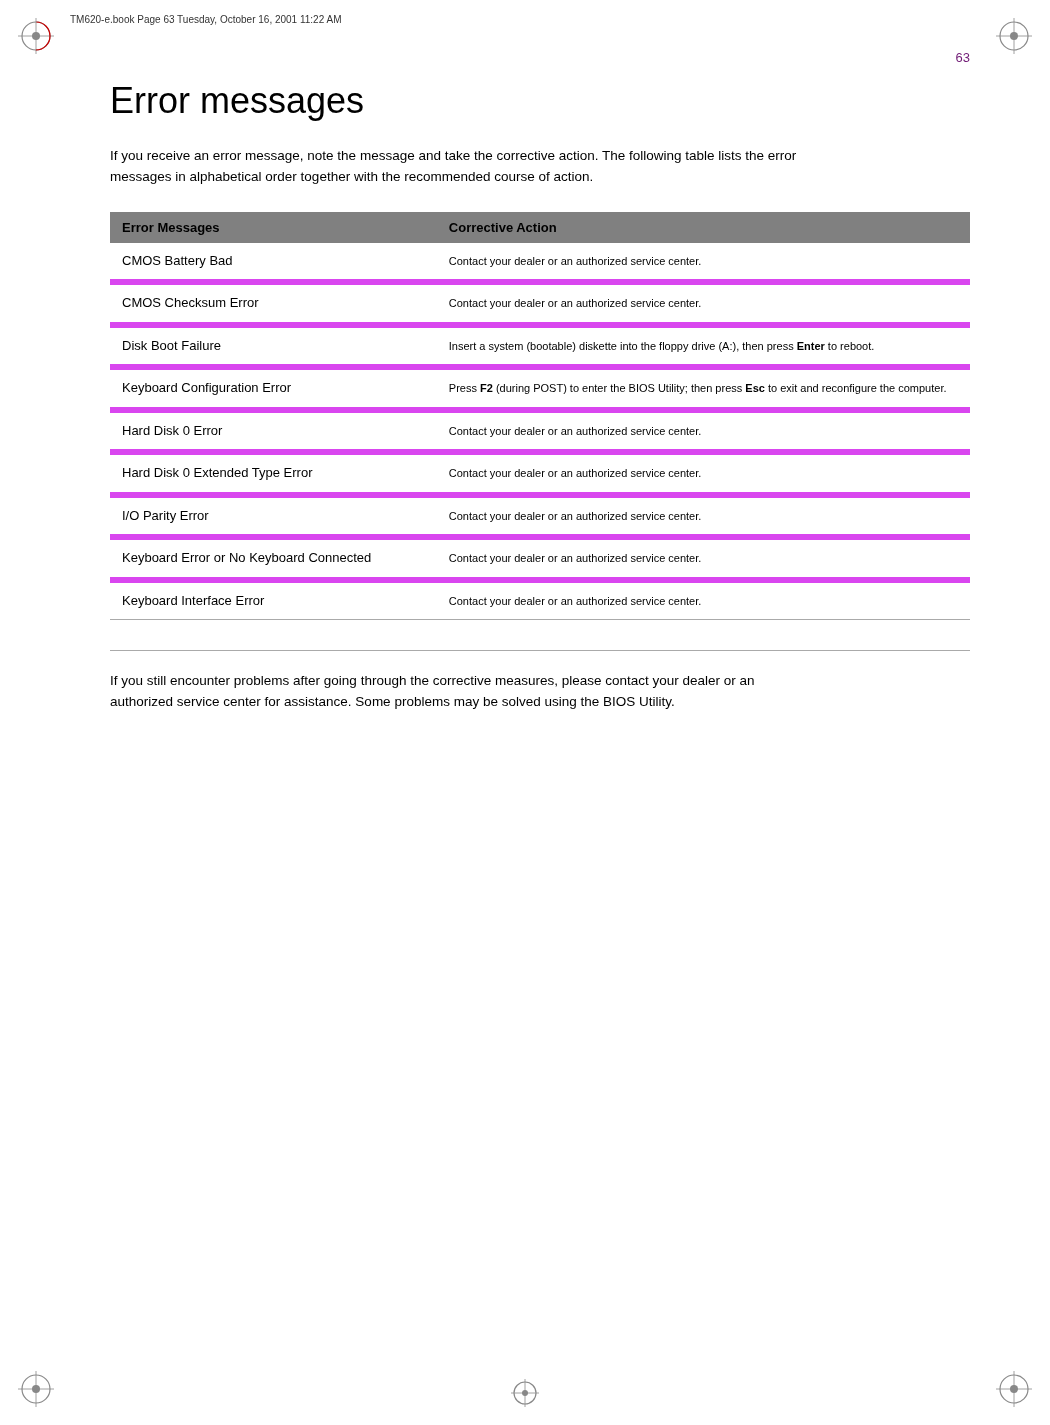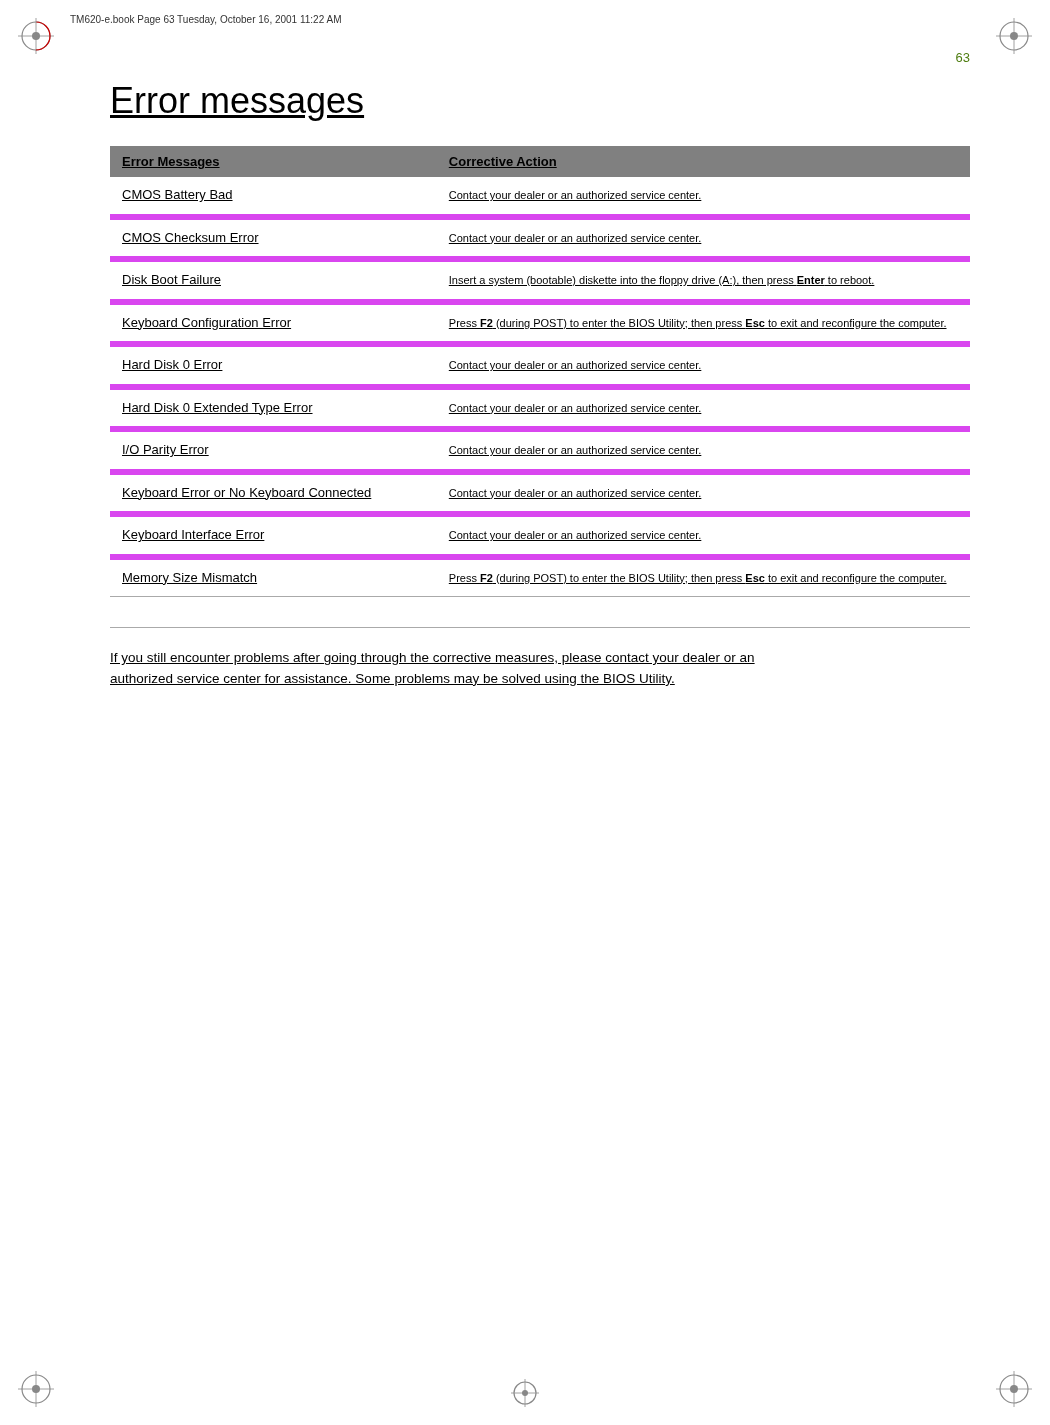--- a/index.html
+++ b/index.html
@@ -58,31 +58,30 @@
 
     .header-bar .file-info {
       flex: 1;
     }
 
     .page-number {
       position: absolute;
       top: 50px;
       right: 80px;
       font-size: 13px;
-      color: #4d7c0f;
+      color: #701a75;
     }
 
     
     .main-content {
       position: absolute;
       top: 80px;
       left: 110px;
       right: 80px;
       bottom: 80px;
-      text-decoration: underline;
     }
 
     .page-title {
       font-size: 36px;
       font-weight: normal;
       color: #000;
       margin-bottom: 24px;
       font-family: Arial, sans-serif;
     }
 
@@ -199,20 +198,21 @@
 <div class="header-bar">
   <span class="file-info">TM620-e.book  Page 63  Tuesday, October 16, 2001  11:22 AM</span>
 </div>
 
 <div class="page-number">63</div>
 
 <div class="main-content">
 
   <h1 class="page-title">Error messages</h1>
 
+  <p class="intro-text">If you receive an error message, note the message and take the corrective action.  The following table lists the error messages in alphabetical order together with the recommended course of action.</p>
 
   <table class="error-table">
     <thead>
       <tr>
         <th>Error Messages</th>
         <th>Corrective Action</th>
       </tr>
     </thead>
     <tbody id="table-body">
     <tr>
@@ -244,24 +244,20 @@
           <td>Contact your dealer or an authorized service center.</td>
         </tr>
         <tr>
           <td>Keyboard Error or No Keyboard Connected</td>
           <td>Contact your dealer or an authorized service center.</td>
         </tr>
         <tr>
           <td>Keyboard Interface Error</td>
           <td>Contact your dealer or an authorized service center.</td>
         </tr>
-        <tr>
-          <td>Memory Size Mismatch</td>
-          <td>Press <b>F2</b> (during POST) to enter the BIOS Utility; then press <b>Esc</b> to exit and reconfigure the computer.</td>
-        </tr>
       </tbody>
   </table>
 
   <hr class="footer-divider">
 
   <p class="footer-text">If you still encounter problems after going through the corrective measures, please contact your dealer or an authorized service center for assistance.  Some problems may be solved using the BIOS Utility.</p>
 
 </div>
 
 </body></html>

